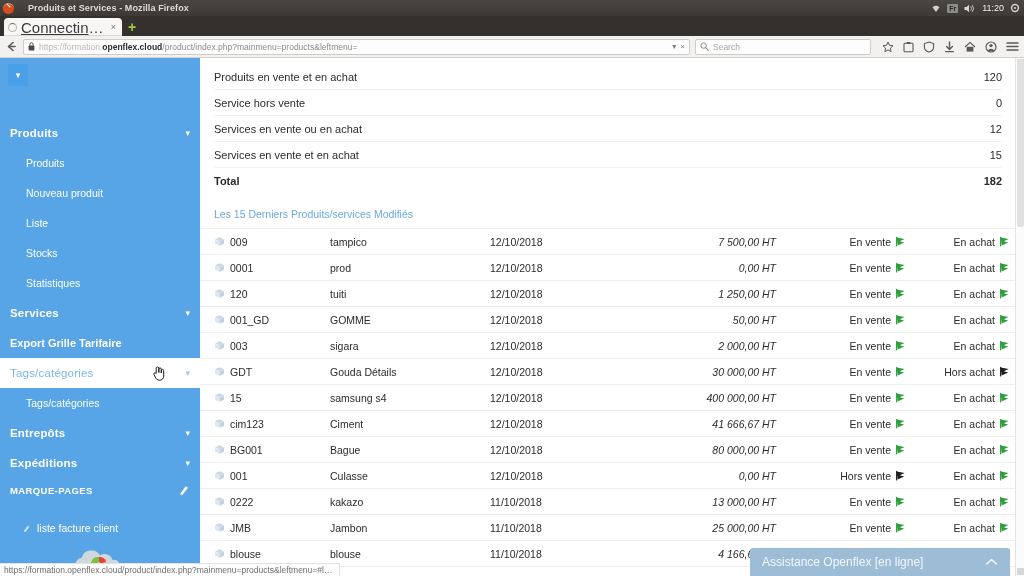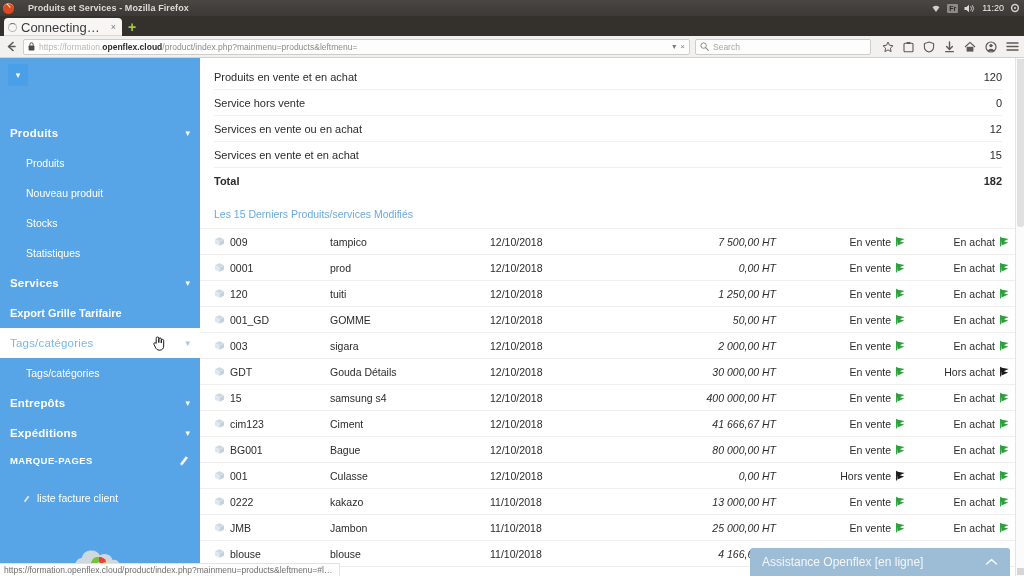--- a/index.html
+++ b/index.html
@@ -56,22 +56,22 @@
     display: flex; align-items: center;
     padding: 0 4px; gap: 4px;
     box-shadow: 0 -1px 0 rgba(0,0,0,.12) inset;
   }
   .tab-spinner {
     width: 9px; height: 9px; border-radius: 50%;
     border: 1.4px solid #b9b9b9; border-top-color: #6f6f6f;
     flex: 0 0 auto;
   }
   .tab-label {
-    font-size: 13px; color: #3b3b3b; flex: 1 1 auto;
-    white-space: nowrap; overflow: hidden; text-overflow: ellipsis;
+    font-size: 15px; color: #3b3b3b; flex: 1 1 auto;
+    white-space: nowrap; overflow: hidden; text-overflow: ellipsis; text-decoration: underline;
   }
   .tab-close { font-size: 9px; color: #7a7a7a; line-height: 1; padding: 0 2px; }
   .newtab {
     margin-left: 6px; margin-bottom: 2px;
     font-size: 14px; color: #a3c93a; line-height: 1; font-weight: bold;
   }
 
   
   .navbar {
     height: 22px; width: 100%;
@@ -373,20 +373,23 @@
         <span class="caret">▾</span>
       </div>
 
       <div class="menu-sub">
         <span>Produits</span>
       </div>
       <div class="menu-sub">
         <span>Nouveau produit</span>
       </div>
       <div class="menu-sub">
+        <span>Liste</span>
+      </div>
+      <div class="menu-sub">
         <span>Stocks</span>
       </div>
       <div class="menu-sub">
         <span>Statistiques</span>
       </div>
 
       <div class="menu-top">
         <span class="mt-label">Services</span>
         <span class="caret">▾</span>
       </div>

